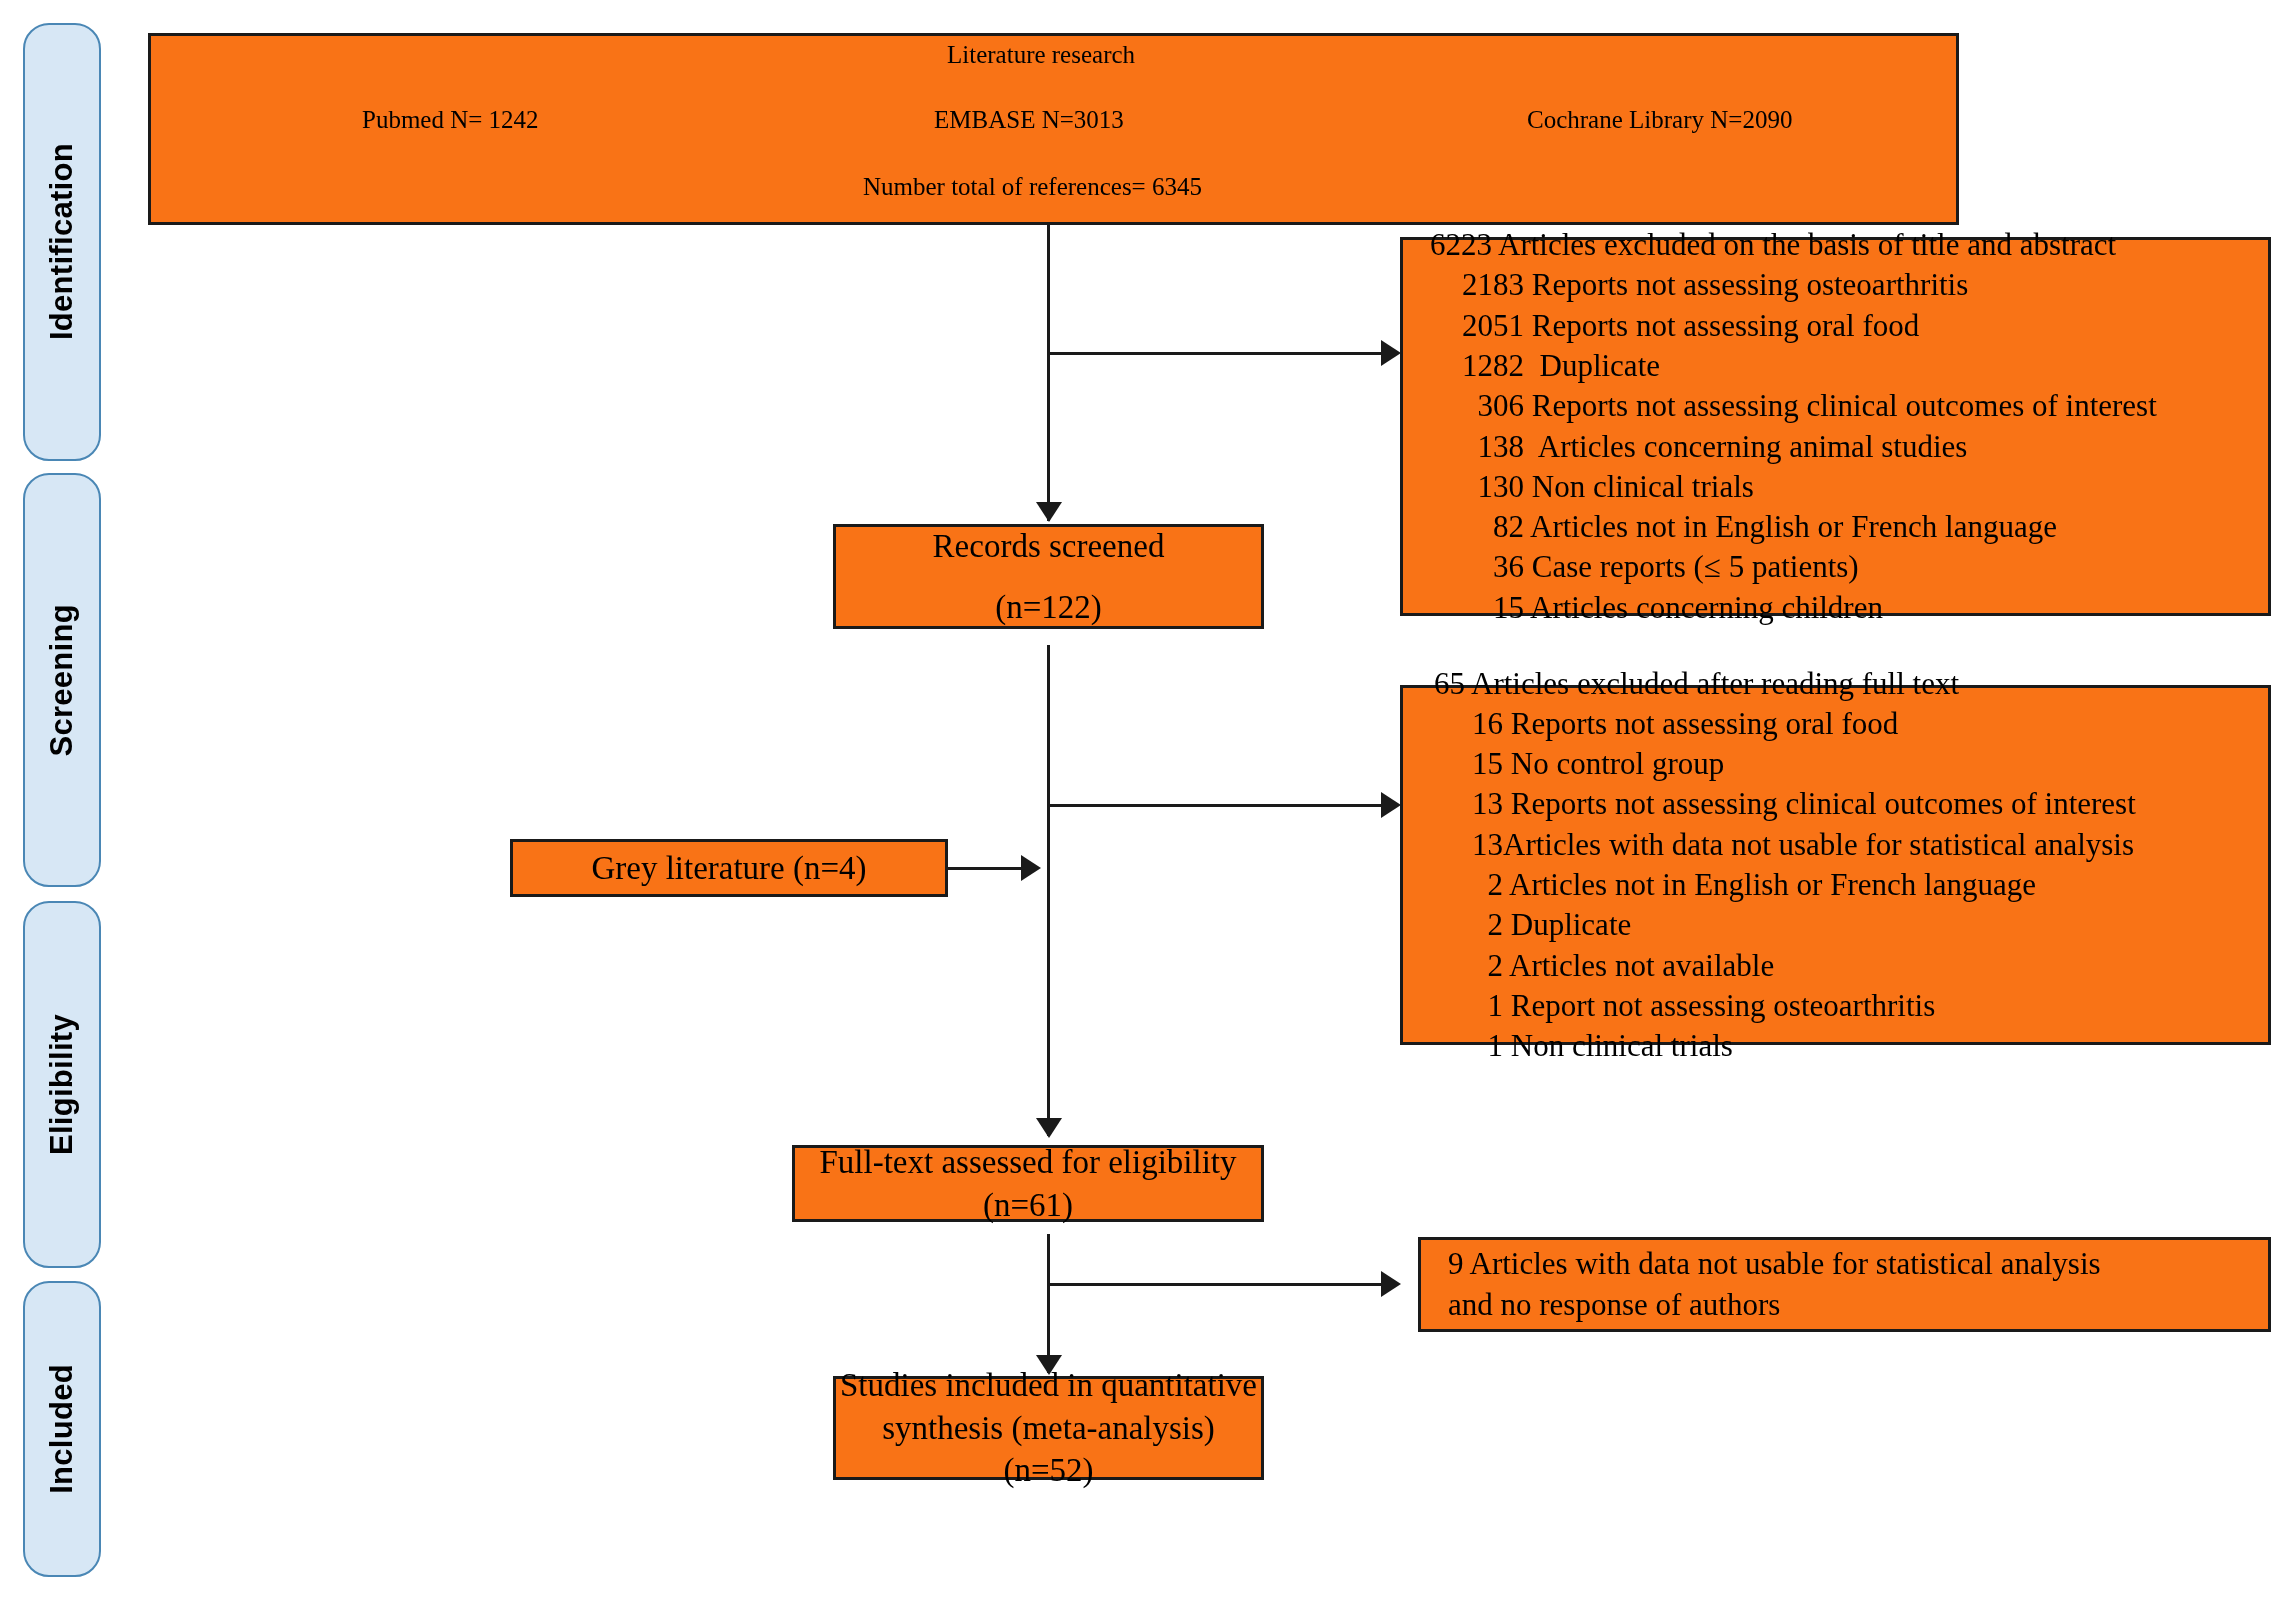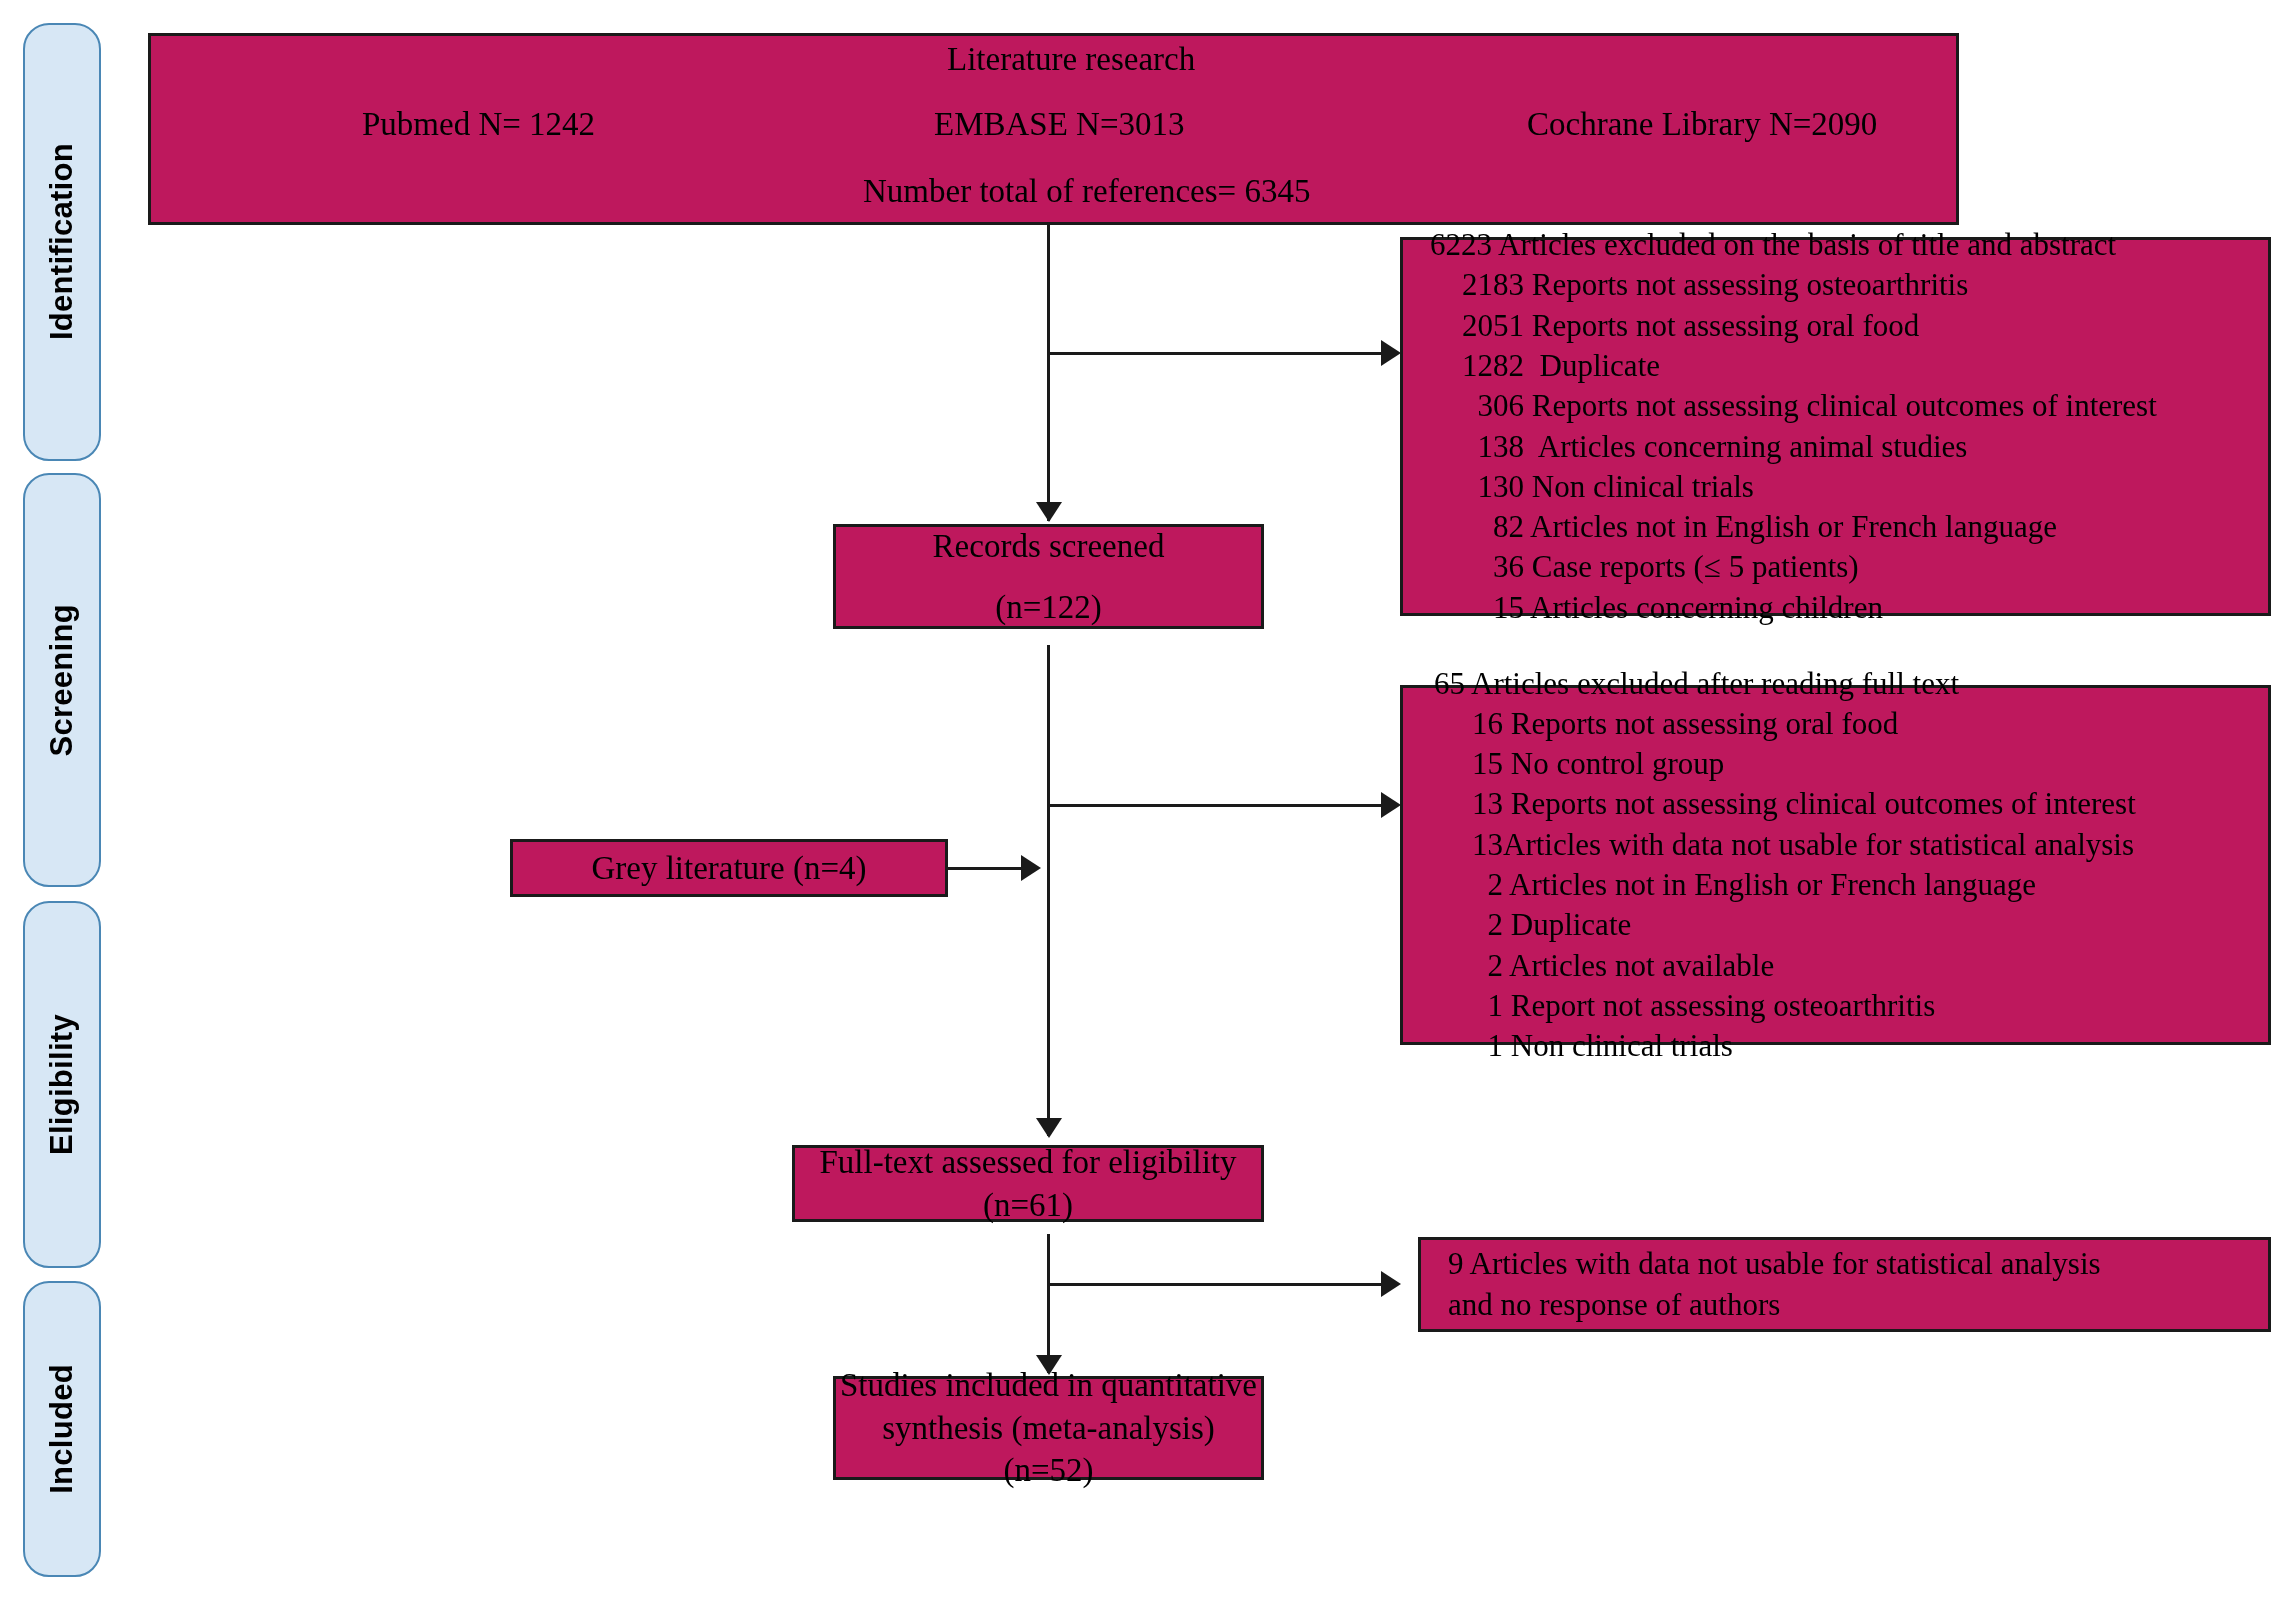--- a/index.html
+++ b/index.html
@@ -37,21 +37,21 @@
     color: #000000;
     white-space: nowrap;
     transform: rotate(180deg);
     writing-mode: vertical-rl;
   }
 
   
   .fbox {
     position: absolute;
     box-sizing: border-box;
-    background: #be185d;
+    background: #f97316;
     border: 3px solid #1a1a1a;
   }
   .fbox-center {
     display: flex;
     flex-direction: column;
     align-items: center;
     justify-content: center;
     text-align: center;
   }
   .fbox-left {
@@ -68,21 +68,21 @@
   }
   .line-sm {
     font-size: 31px;
     line-height: 1.30;
     white-space: pre;
   }
 
   
   .abs-text {
     position: absolute;
-    font-size: 33px;
+    font-size: 25px;
     line-height: 1.2;
     white-space: nowrap;
   }
 
   
   .vline {
     position: absolute;
     background: #1a1a1a;
     width: 3px;
   }

